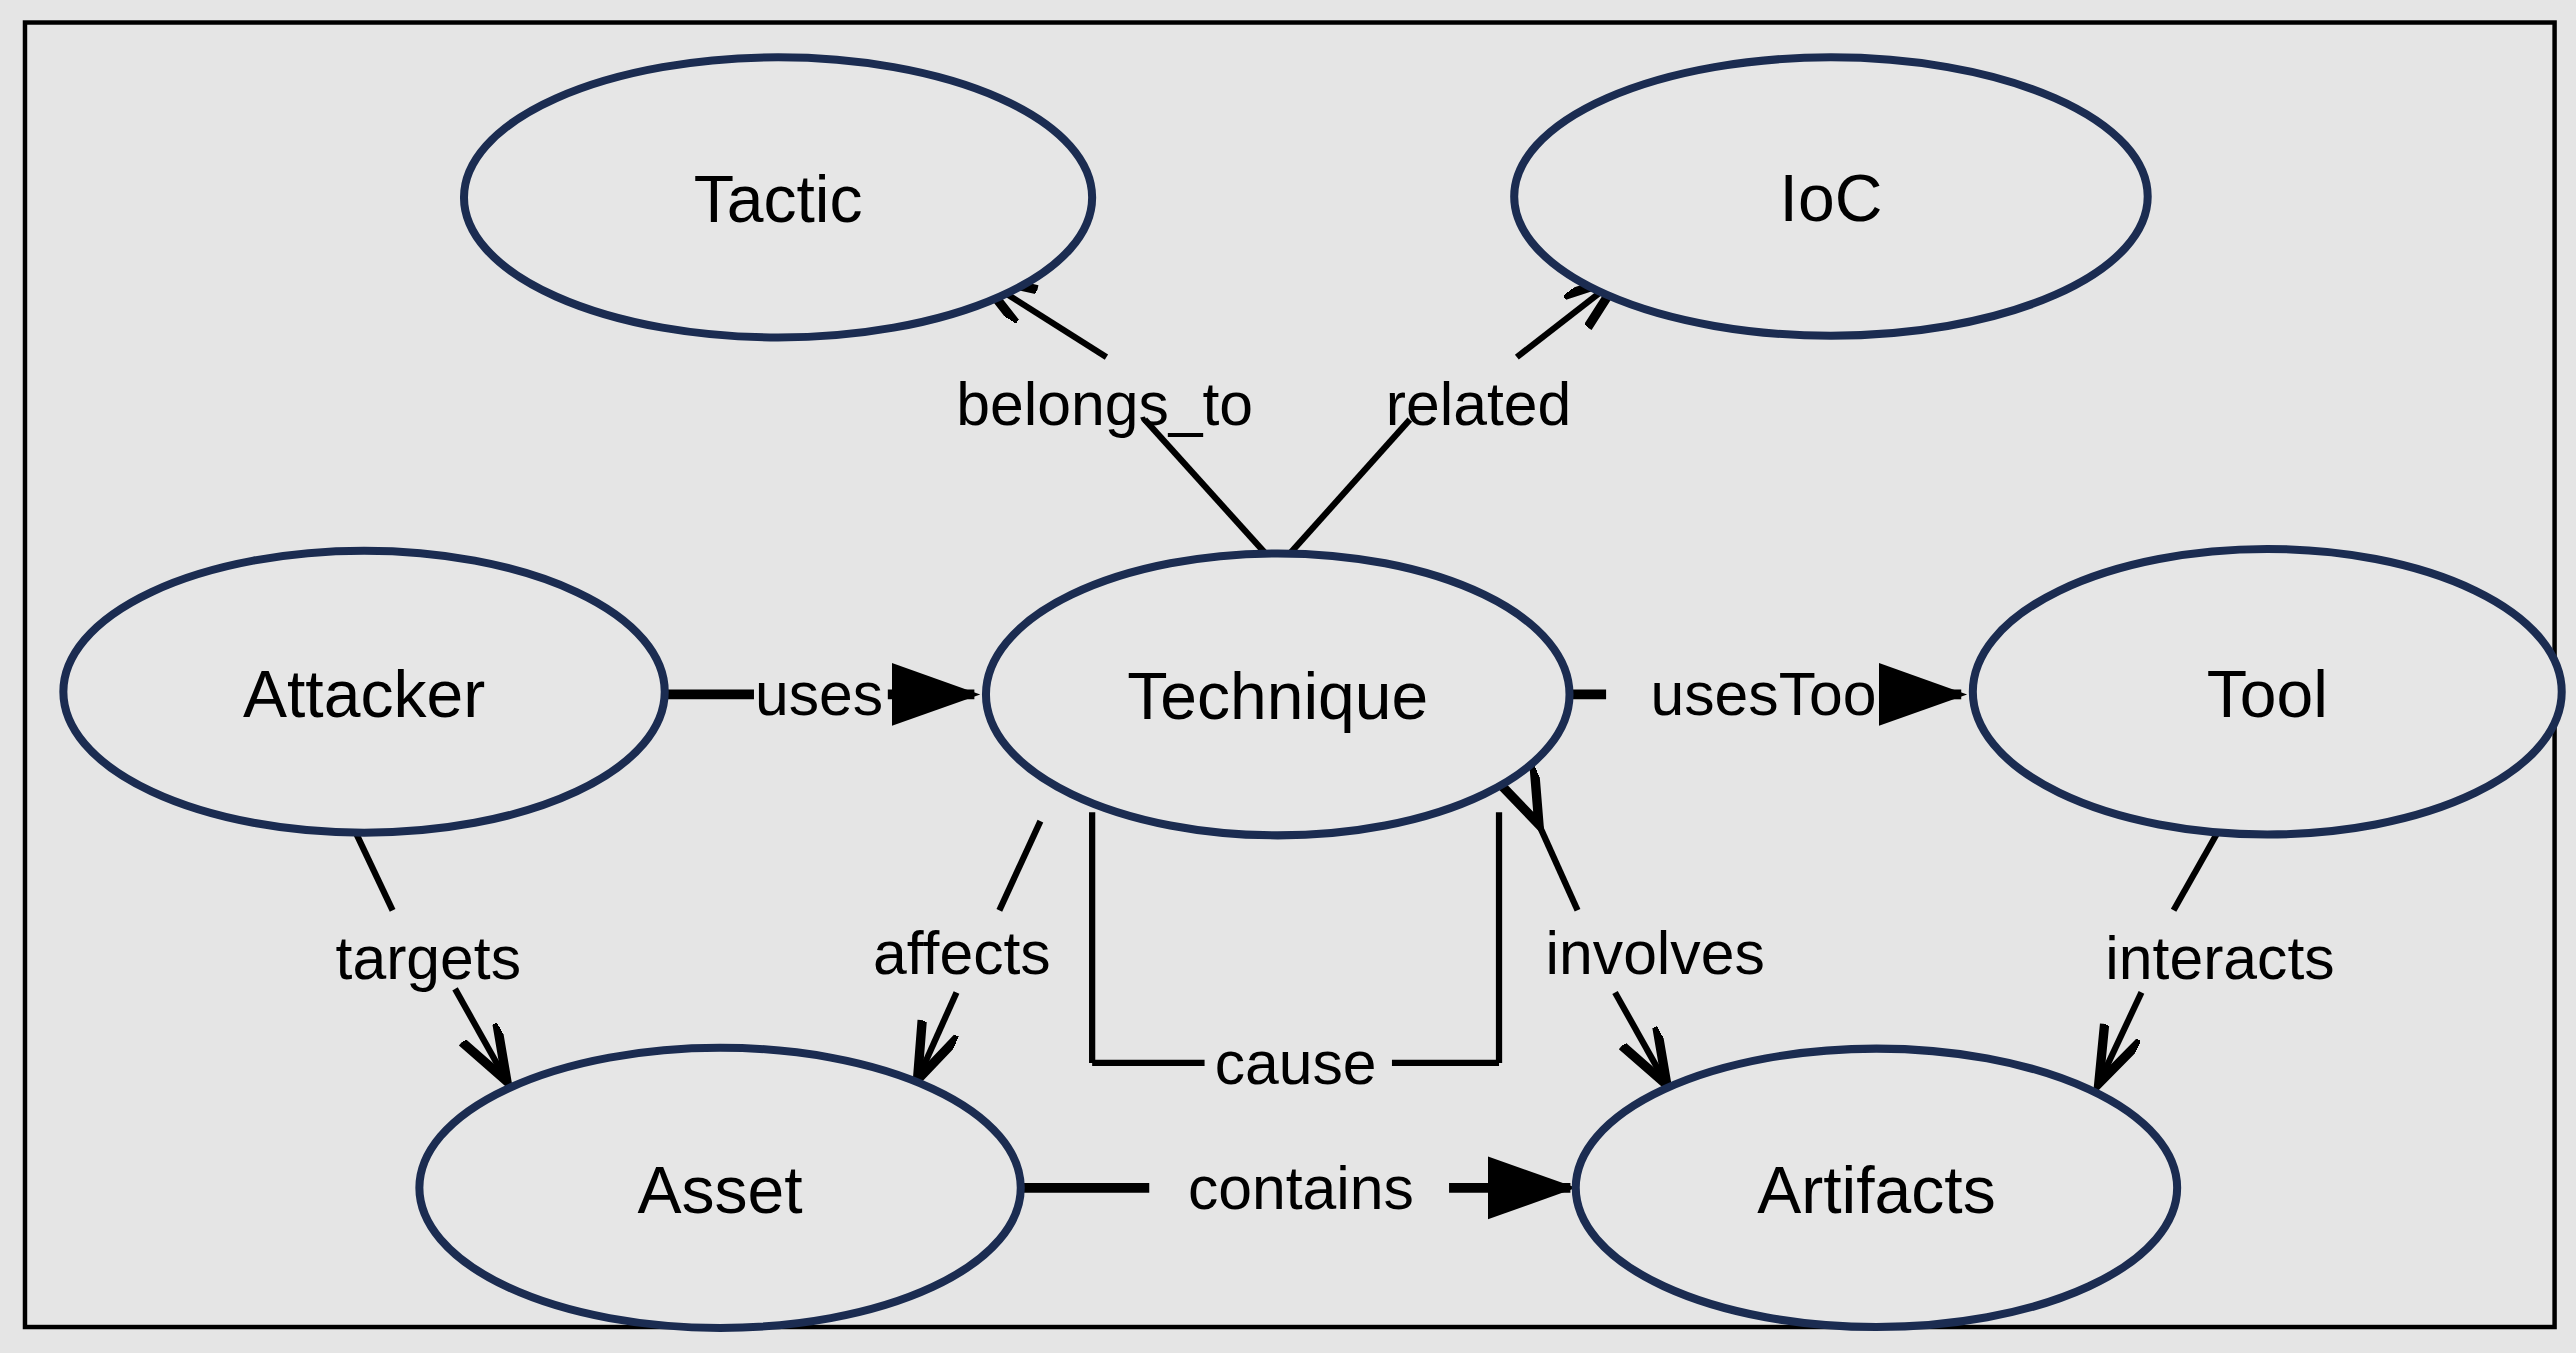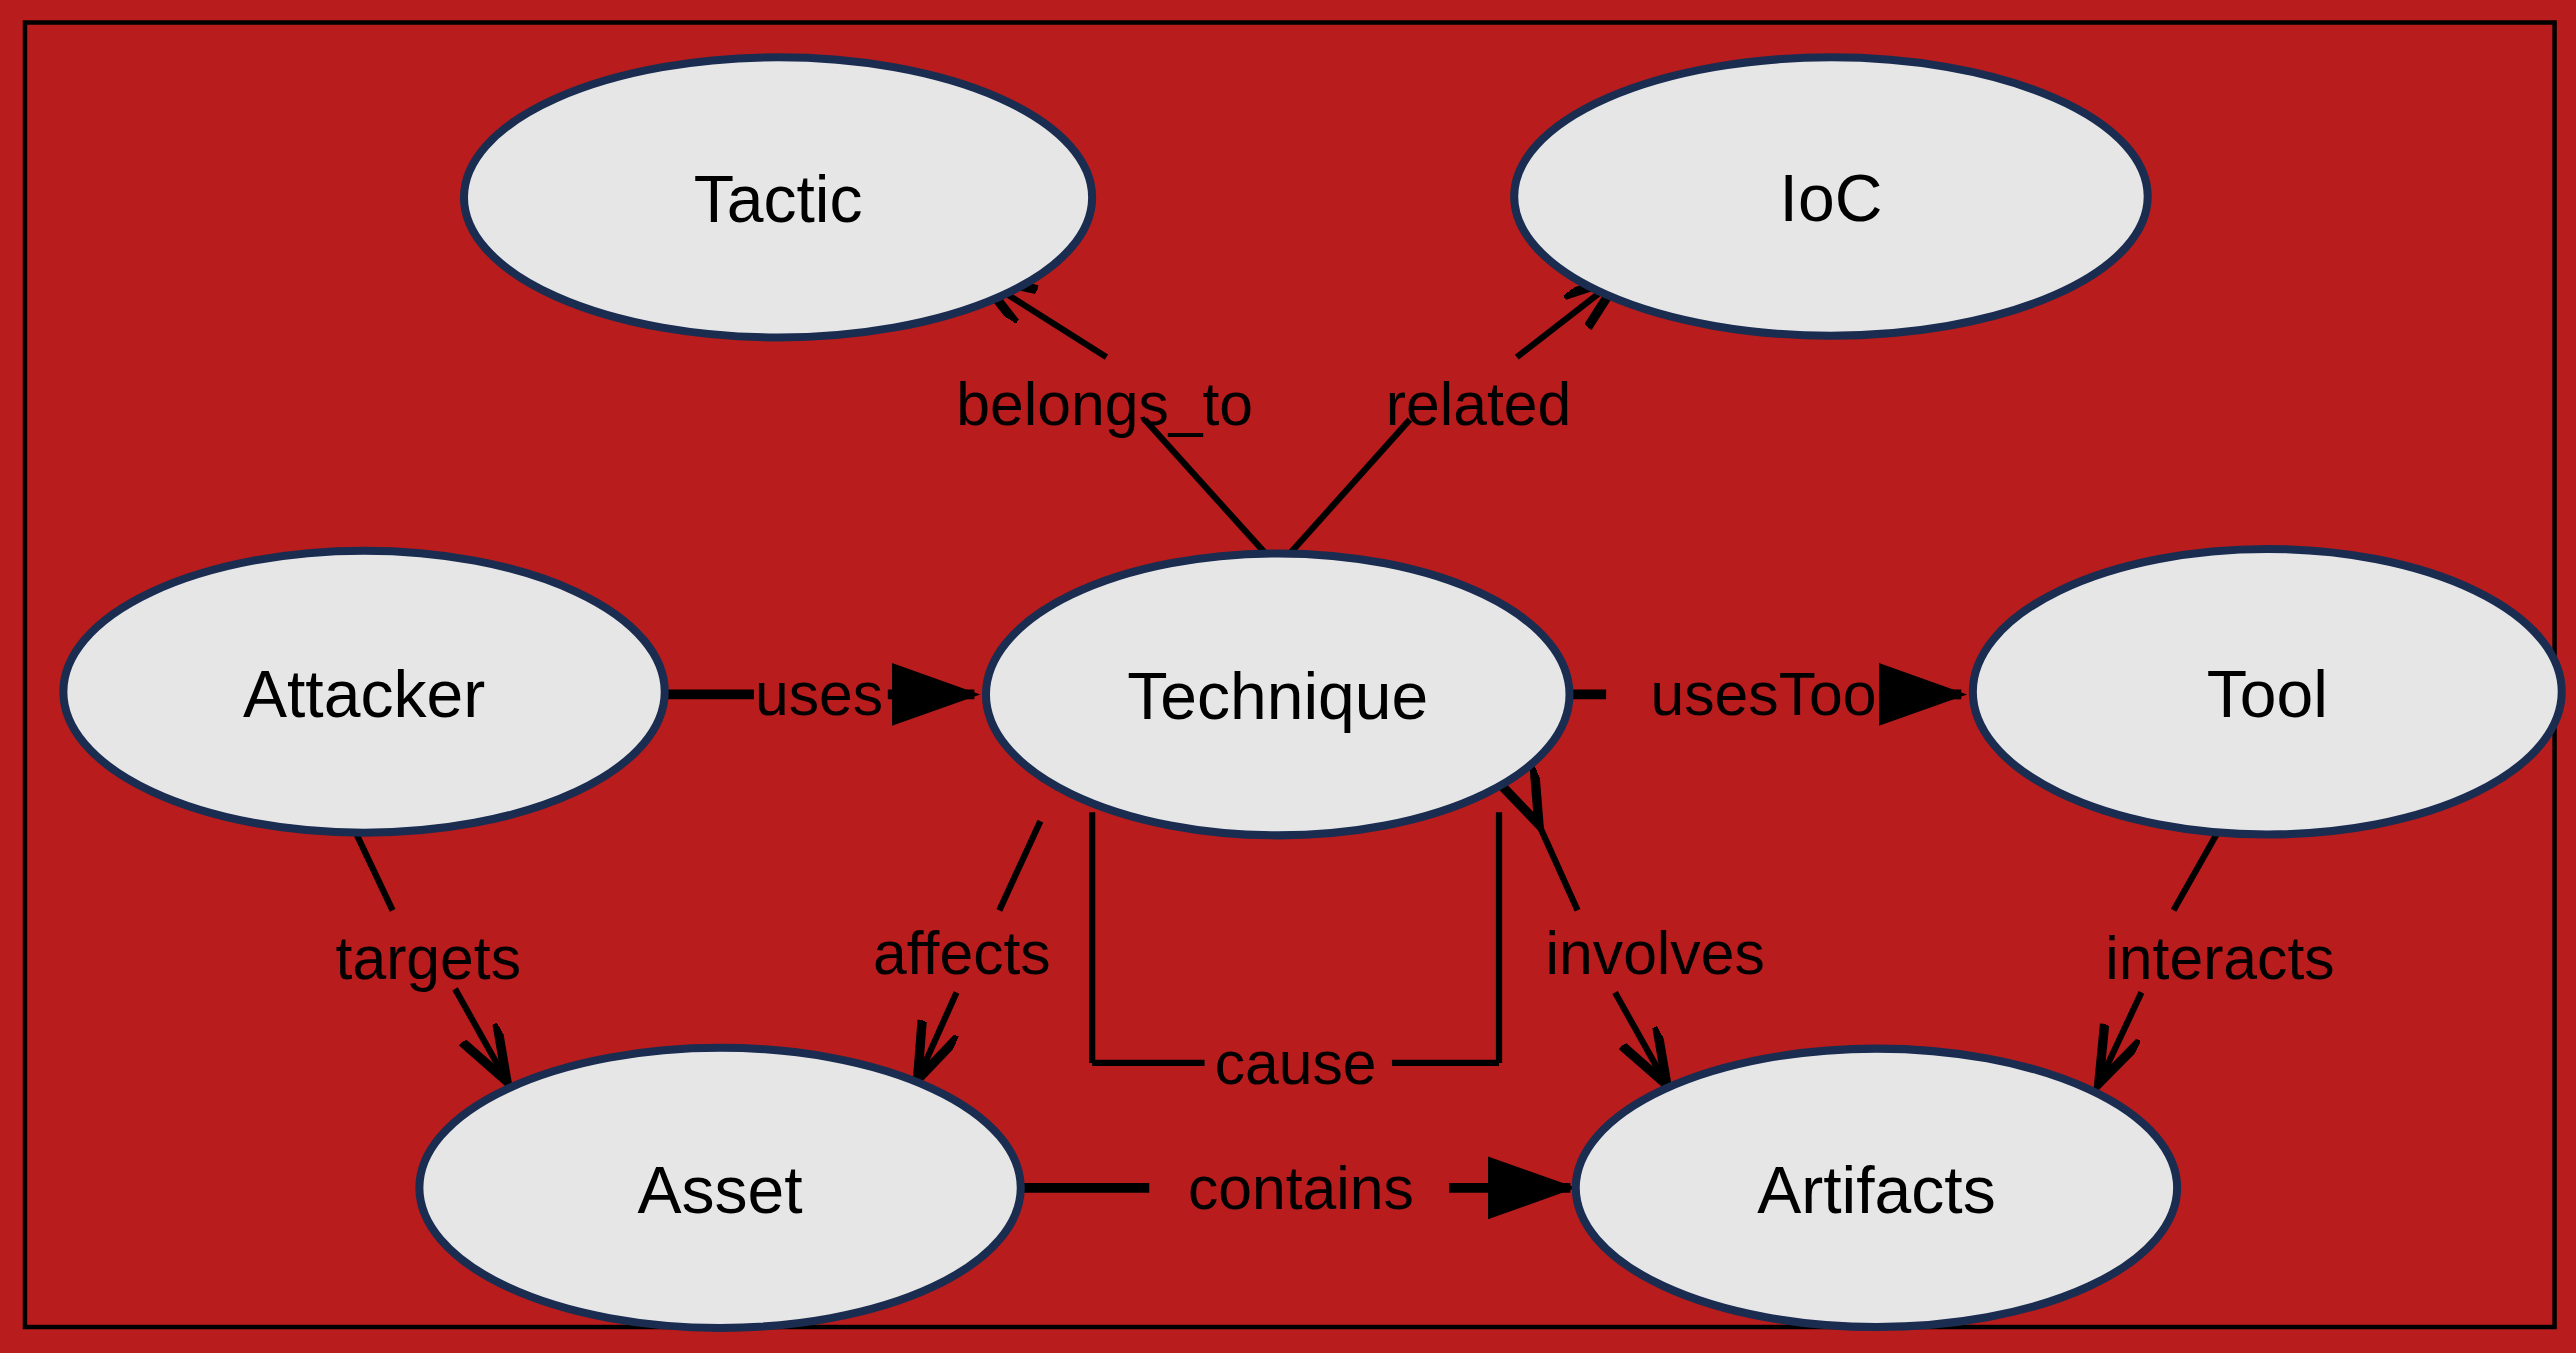--- a/index.html
+++ b/index.html
@@ -10,21 +10,21 @@
   body {
     width: 2576px;
     height: 1354px;
     font-family: "Liberation Sans", sans-serif;
     overflow: hidden;
   }
   #canvas-wrap {
     position: relative;
     width: 2576px;
     height: 1354px;
-    background: #b91c1c;
+    background: #e5e5e5;
     text-align: center;
   }
   #graph-svg {
     position: absolute;
     left: 0;
     top: 0;
     width: 2576px;
     height: 1354px;
     display: block;
   }

